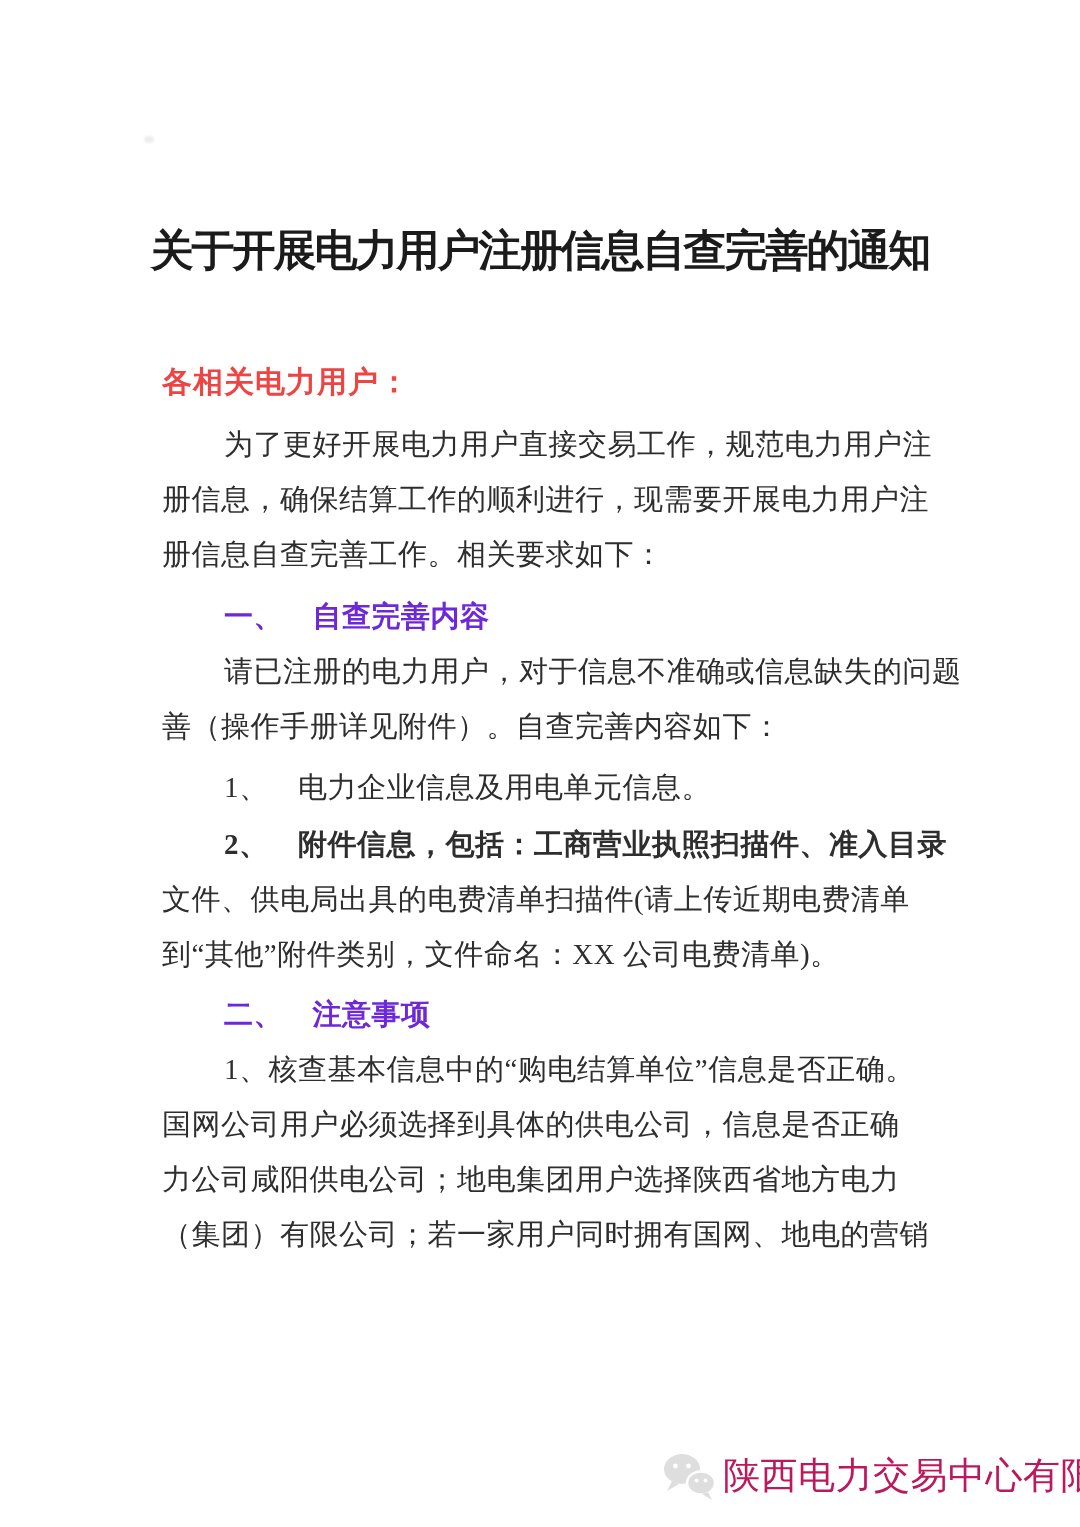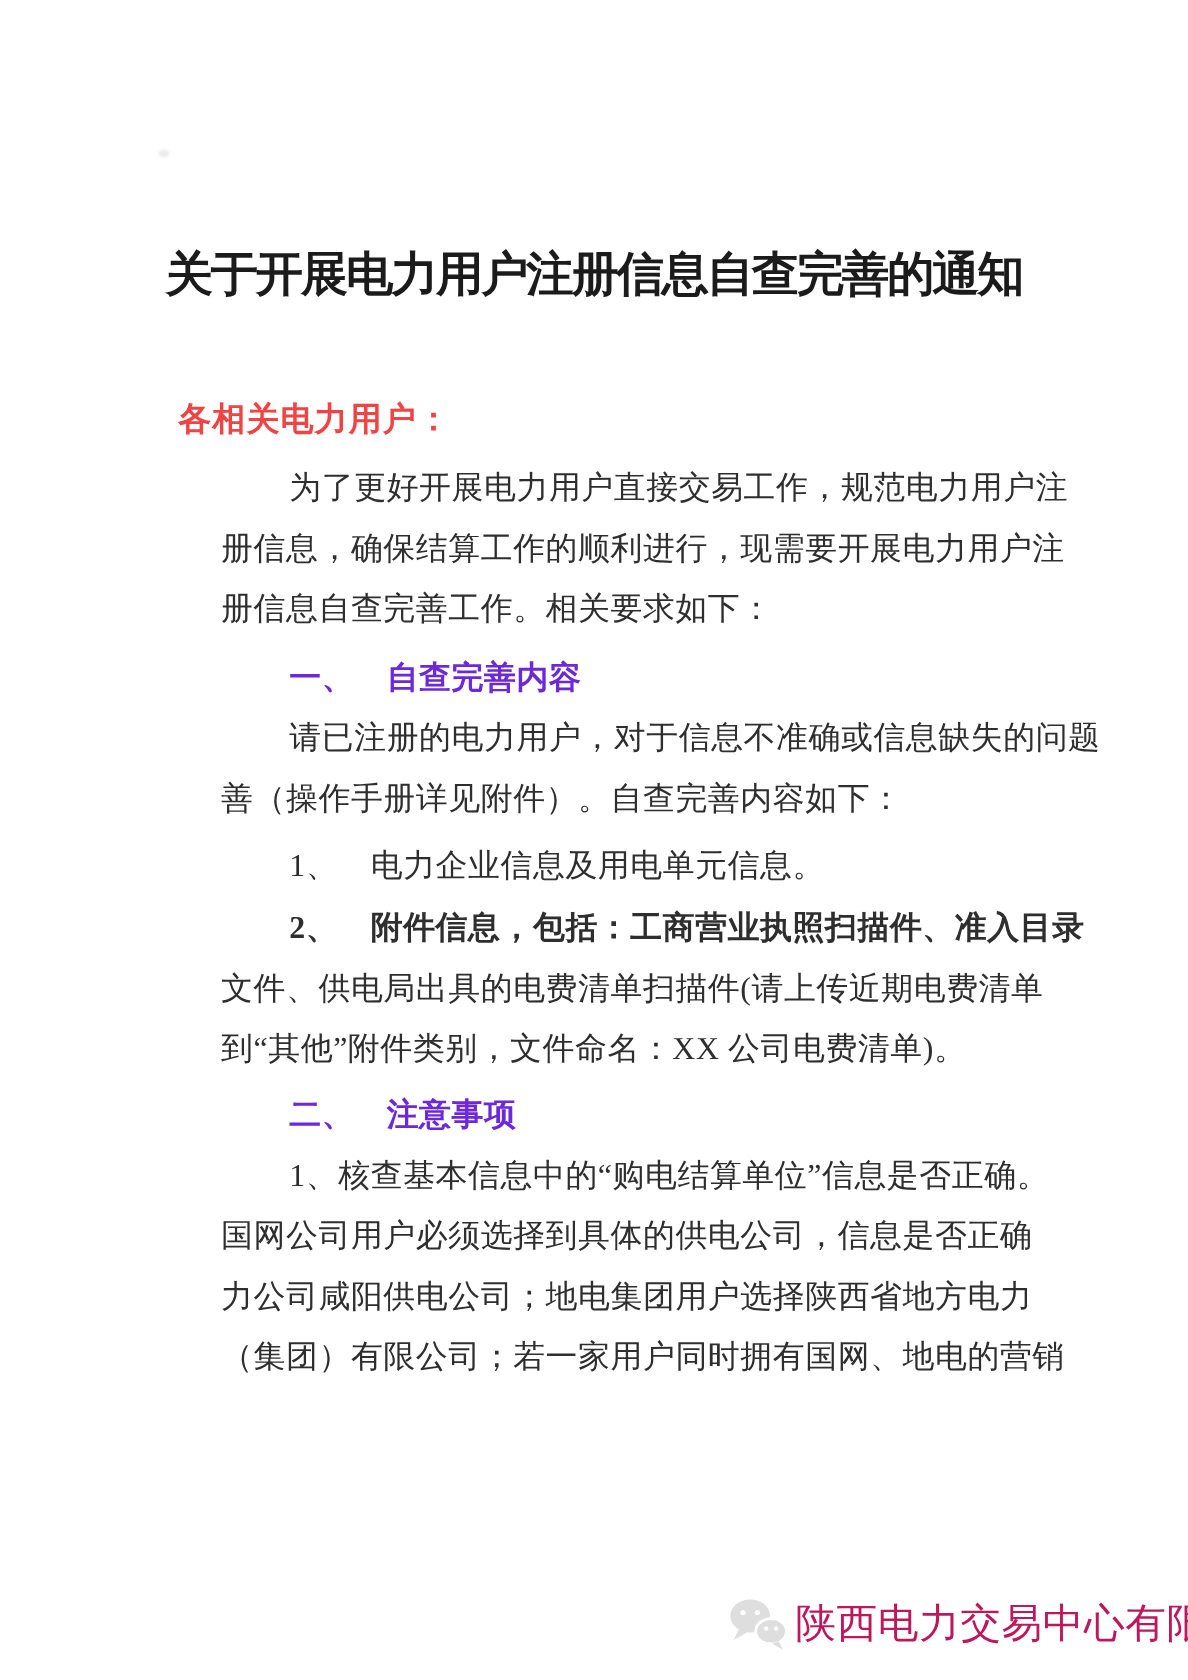--- a/index.html
+++ b/index.html
@@ -34,21 +34,20 @@
     color:#ef4444;
     letter-spacing:1px;
     line-height:36px;
     white-space:nowrap;
   }
   .body-block {
     position:absolute;
     top:417px;
     left:162px;
     width:756px;
-    margin-left:39px;
   }
   .ln {
     font-size:29px;
     line-height:55px;
     color:#2e2e2e;
     letter-spacing:0.5px;
     white-space:nowrap;
   }
   .ln.indent { padding-left:62px; }
   .ln.heading { font-weight:bold; color:#6d28d9; }

